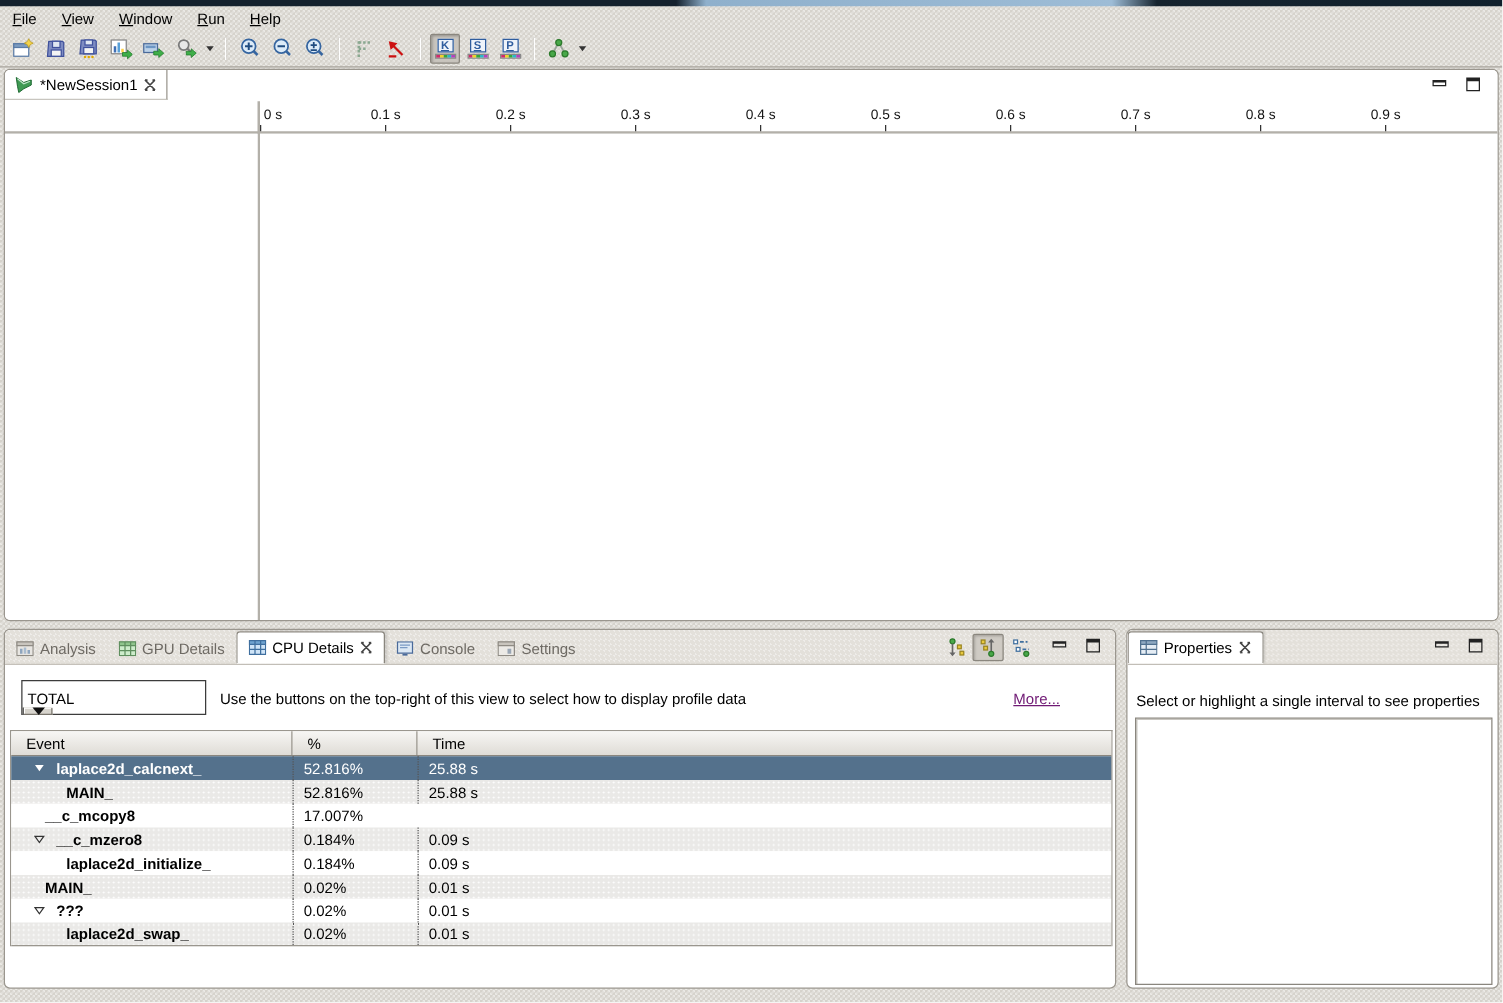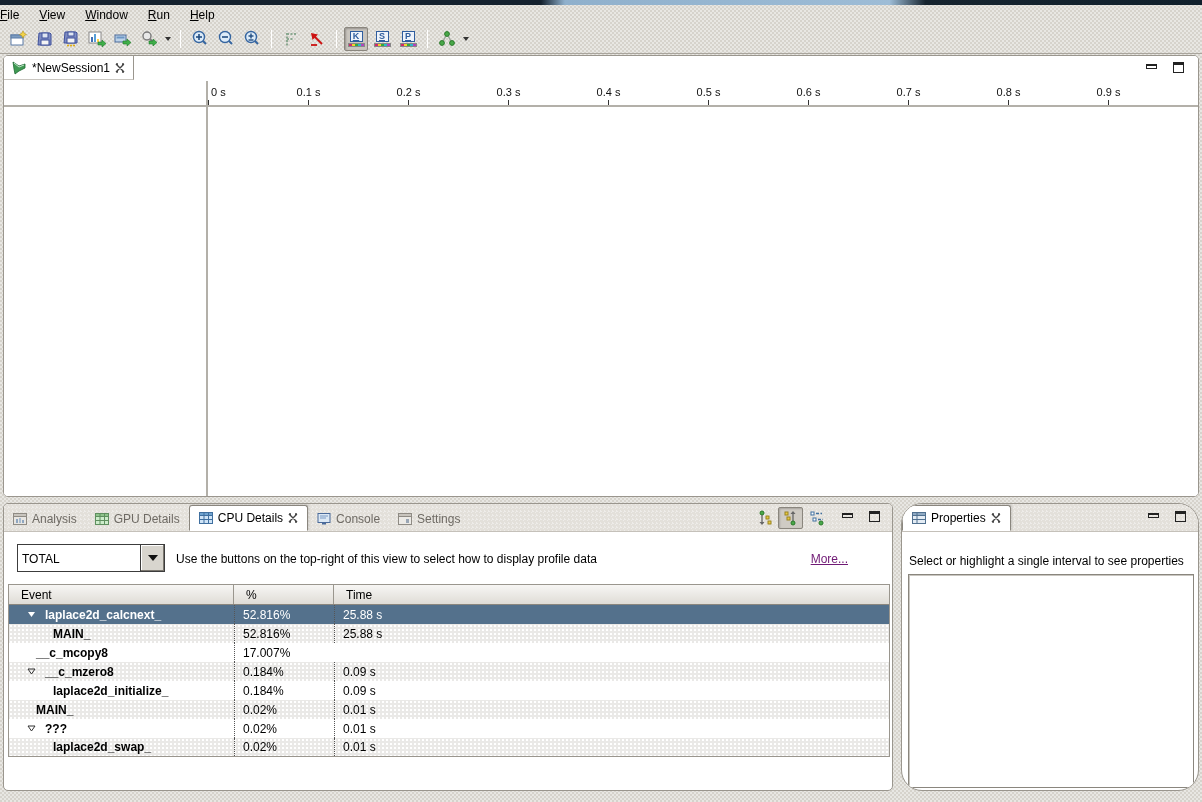--- a/index.html
+++ b/index.html
@@ -8,21 +8,21 @@
     background-color:#d6d3cc;
     background-image:
       linear-gradient(45deg, rgba(255,255,255,.45) 25%, transparent 25%, transparent 75%, rgba(255,255,255,.45) 75%),
       linear-gradient(45deg, rgba(255,255,255,.45) 25%, transparent 25%, transparent 75%, rgba(255,255,255,.45) 75%);
     background-size:4px 4px; background-position:0 0,2px 2px;
   }
   .top-strip { position:absolute; left:0; top:0; width:1202px; height:5px;
     background:linear-gradient(90deg,#14212e 0%,#14212e 45%,#8fb0cc 47%,#9dbcd6 74%,#16242f 77%,#10202c 100%); }
 
   
-  .menubar { position:absolute; left:0; top:5px; width:978px; height:20px; display:flex; align-items:center; font-size:12px; color:#000; }
+  .menubar { position:absolute; left:0; top:5px; width:978px; height:20px; display:flex; align-items:center; padding-left:10px; font-size:12px; color:#000; }
   .menu-item { margin-right:20px; cursor:default; }
   .mn { text-decoration:underline; }
 
   
   .toolbar { position:absolute; left:0; top:25px; width:1202px; height:29px; display:flex; align-items:center; padding-left:6px; border-bottom:1px solid #a9a59d; }
   .tbtn { width:24px; height:24px; display:flex; align-items:center; justify-content:center; margin:0 1px; border:1px solid transparent; border-radius:2px; }
   .tbtn.pressed { border:1px solid #8a867e; background:#c9c5be; box-shadow:inset 1px 1px 2px rgba(0,0,0,.25); }
   .tsep { width:1px; height:18px; margin:0 6px; background:#9a968e; border-right:1px solid #fff; }
   .caret { width:0; height:0; border-left:3px solid transparent; border-right:3px solid transparent; border-top:4px solid #333; margin:0 3px; }
   .ksp { display:flex; flex-direction:column; align-items:center; }
@@ -51,21 +51,21 @@
     background-image:linear-gradient(45deg, rgba(255,255,255,.4) 25%, transparent 25%, transparent 75%, rgba(255,255,255,.4) 75%);
     background-size:4px 4px; border-bottom:1px solid #c5c1ba; }
   .ptab { display:inline-flex; align-items:center; gap:5px; height:24px; padding:0 9px; font-size:12px; color:#6e6a64; border-radius:3px 3px 0 0; }
   .ptab.active { background:#fff; color:#000; border:1px solid #8a867e; border-bottom:1px solid #fff; height:26px; box-shadow:1px -1px 2px rgba(0,0,0,.12); }
   .viewbtns { position:absolute; top:3px; display:flex; align-items:center; }
   .vbtn { width:25px; height:22px; display:flex; align-items:center; justify-content:center; border:1px solid transparent; border-radius:2px; margin-right:1px; }
   .vbtn.pressed { border:1px solid #8a867e; background:#cfcbc4; box-shadow:inset 1px 1px 2px rgba(0,0,0,.2); }
 
   
   .combo-row { position:absolute; left:0; top:36px; width:100%; height:34px; }
-  .combo { position:absolute; left:13px; top:4px; width:148px; height:28px; display:flex; border:1px solid #3c3c3c; background:#fff; }
+  .combo { position:absolute; left:13px; top:4px; width:148px; height:28px; display:flex; border:1px solid #3c3c3c; background:#fff;flex-direction:column; }
   .combo-text { flex:1; font-size:12px; padding:7px 0 0 4px; }
   .combo-btn { width:24px; background:#d8d5ce; border-left:1px solid #3c3c3c; display:flex; align-items:center; justify-content:center; box-shadow:inset -1px -1px 0 #7a766e, inset 1px 1px 0 #fff; }
   .combo-btn .dn { width:0; height:0; border-left:5px solid transparent; border-right:5px solid transparent; border-top:6px solid #111; }
   .hint-text { position:absolute; left:172px; top:12px; font-size:12px; color:#000; }
   .more-link { position:absolute; right:44px; top:12px; font-size:12px; color:#701a75; text-decoration:underline; cursor:pointer;padding-left:20px; }
 
   .ptable { position:absolute; left:4px; top:80px; width:882px; font-size:12px; border:1px solid #9a968e; border-bottom:none; }
   .thead { display:flex; height:20px; background:linear-gradient(#f7f6f4,#dfdcd6); border-bottom:1px solid #8a867e; }
   .thead .hc { padding:3px 0 0 12px; border-right:1px solid #9a968e; }
   .trow { display:flex; height:19px; align-items:center; background:#fff; }
@@ -510,21 +510,21 @@
       <div class="trow stripe" style="border-bottom:1px solid #9a968e;">
         <div class="c-event ind1">
             <span>laplace2d_swap_</span>
           </div>
         <div class="c-pct">0.02%</div>
         <div class="c-time">0.01 s</div>
       </div>
     </div>
   </div>
 
-  <div class="panel" style="left:901px; top:503px; width:298px; height:288px;border-radius:21px;">
+  <div class="panel" style="left:901px; top:503px; width:298px; height:288px;">
     <div class="panel-tabbar">
       <div class="ptab active">
         <span>
             <svg width="14" height="12" viewBox="0 0 14 12">
               <rect x="0.5" y="0.5" width="13" height="11" fill="#e4ecf4" stroke="#50708f"></rect>
               <rect x="0.5" y="0.5" width="13" height="3" fill="#8fa9c2" stroke="#50708f"></rect>
               <line x1="5" y1="0.5" x2="5" y2="11.5" stroke="#50708f"></line>
               <line x1="0.5" y1="7.5" x2="13.5" y2="7.5" stroke="#50708f"></line>
             </svg>
           </span>

